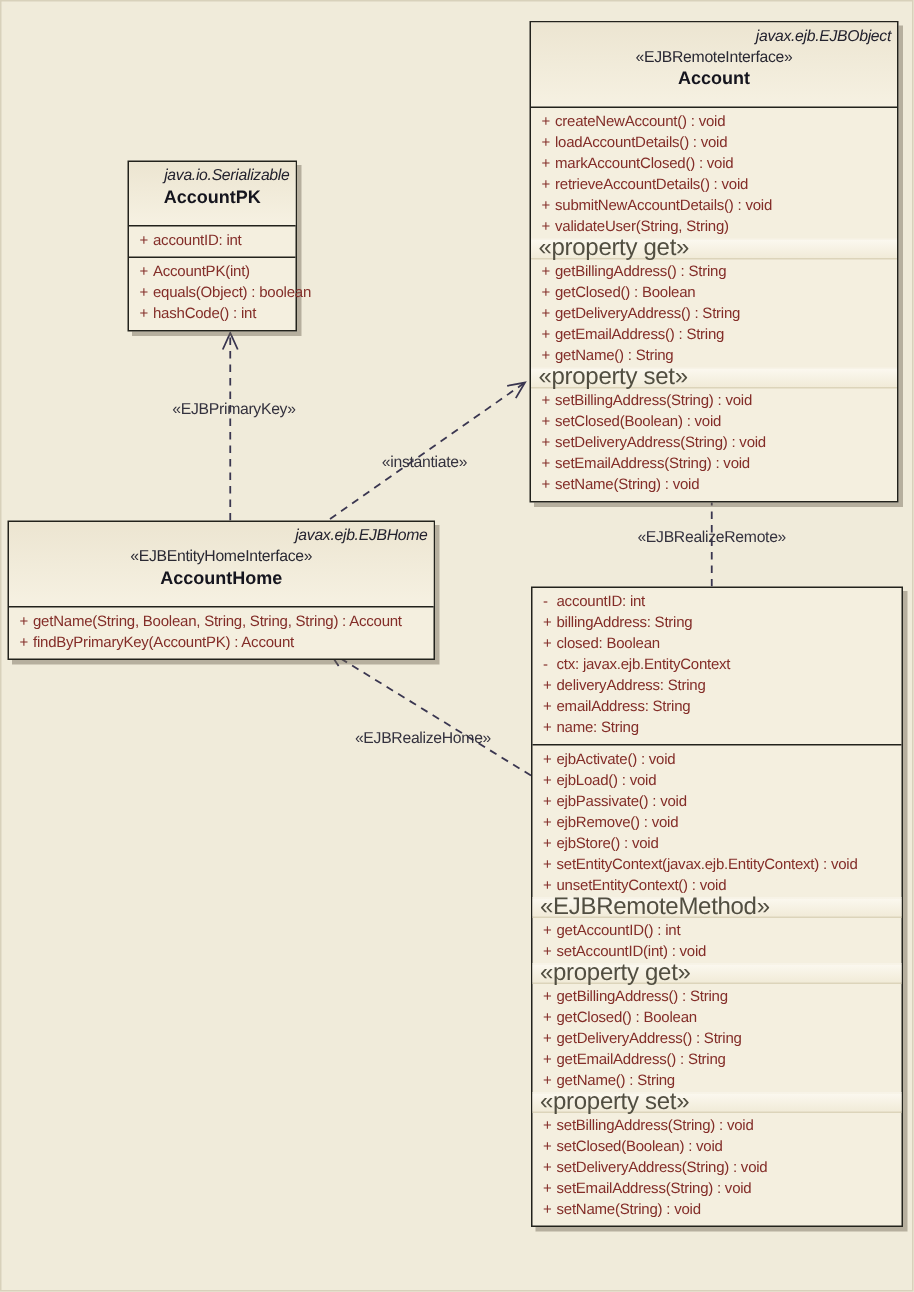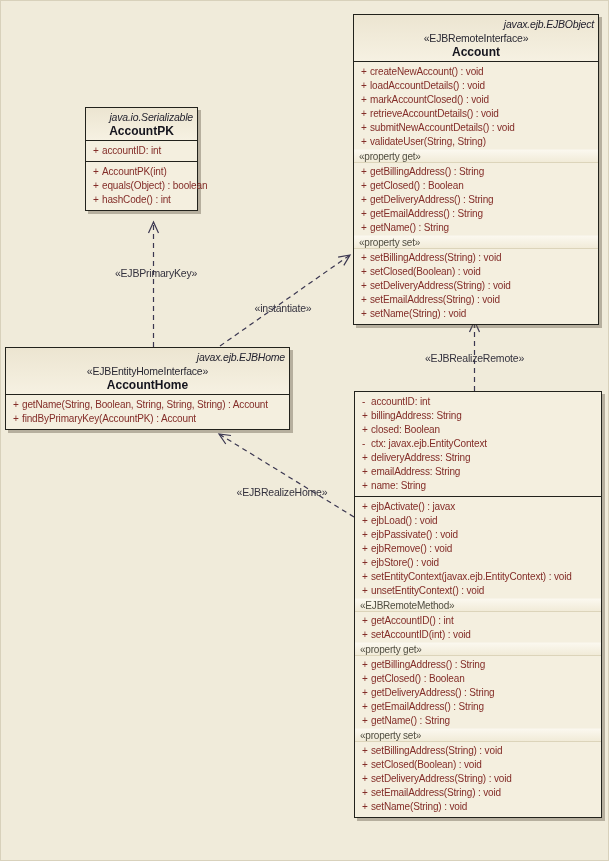--- a/index.html
+++ b/index.html
@@ -3,31 +3,31 @@
 <meta charset="utf-8">
 <style>
   * { margin:0; padding:0; box-sizing:border-box; }
   html,body { width:609px; height:861px; }
   body { font-family:"Liberation Sans", sans-serif; background:#f0ebda; }
   .diagram { position:relative; width:609px; height:861px; background:#f0ebda; border:1px solid #d8d1bb; overflow:hidden; }
   .connector-layer { position:absolute; left:0; top:0; width:609px; height:861px; }
 
   .uml-class { position:absolute; background:#f4efdf; border:1px solid #22221c;
                box-shadow:3px 3px 0 rgba(110,102,84,0.45); }
-  .hdr { background:linear-gradient(to bottom,#ece5d1,#f6f1e2); padding:3px 4px 2px; border-bottom:1px solid #22221c; }
+  .hdr { background:linear-gradient(to bottom,#ece5d1,#f6f1e2); padding:3px 4px 12px; border-bottom:1px solid #22221c; }
   .pkg { font-size:10.5px; font-style:italic; text-align:right; color:#23222e; letter-spacing:-0.2px; }
   .stereo { font-size:10.5px; text-align:center; color:#2a2933; margin-top:2px; letter-spacing:-0.2px; }
   .cls-name { font-size:12px; font-weight:bold; text-align:center; color:#15151e; margin-top:1px; }
 
   .comp { padding:2px 0 4px; }
   .comp + .comp { border-top:1px solid #22221c; }
   .m-row { display:flex; height:14px; align-items:center; font-size:10px; color:#832d28;
            letter-spacing:-0.15px; white-space:nowrap; }
   .vis { width:16px; padding-left:7px; flex:none; }
-  .band { height:14px; display:flex; align-items:center; padding-left:5px; font-size:10px; color:#514e41;
+  .band { height:14px; display:flex; align-items:center; padding-left:5px; font-size:16px; color:#514e41;
           letter-spacing:-0.2px; background:linear-gradient(to bottom,#fbf8ef,#f1ebd8);
           border-top:1px solid #f7f3e7; border-bottom:1px solid #dcd4ba; margin:1px 0; }
 
   .conn-label { position:absolute; font-size:10.5px; color:#34323e; text-align:center; letter-spacing:-0.2px; }
 
   .c-accountpk   { left:84px;  top:106px; width:113px; }
   .c-account     { left:352px; top:13px;  width:246px; }
   .c-accounthome { left:4px;  top:346px; width:285px; }
   .c-accountbean { left:353px; top:390px; width:248px; }
 
@@ -243,21 +243,21 @@
         <div class="m-row">
           <span class="vis">+</span>
           <span class="txt">name:  String</span>
         </div>
       </div>
     <div class="comp">
       <div>
 
           <div class="m-row">
             <span class="vis">+</span>
-            <span class="txt">ejbActivate() : javax</span>
+            <span class="txt">ejbActivate() : void</span>
           </div>
 
           <div class="m-row">
             <span class="vis">+</span>
             <span class="txt">ejbLoad() : void</span>
           </div>
 
           <div class="m-row">
             <span class="vis">+</span>
             <span class="txt">ejbPassivate() : void</span>

